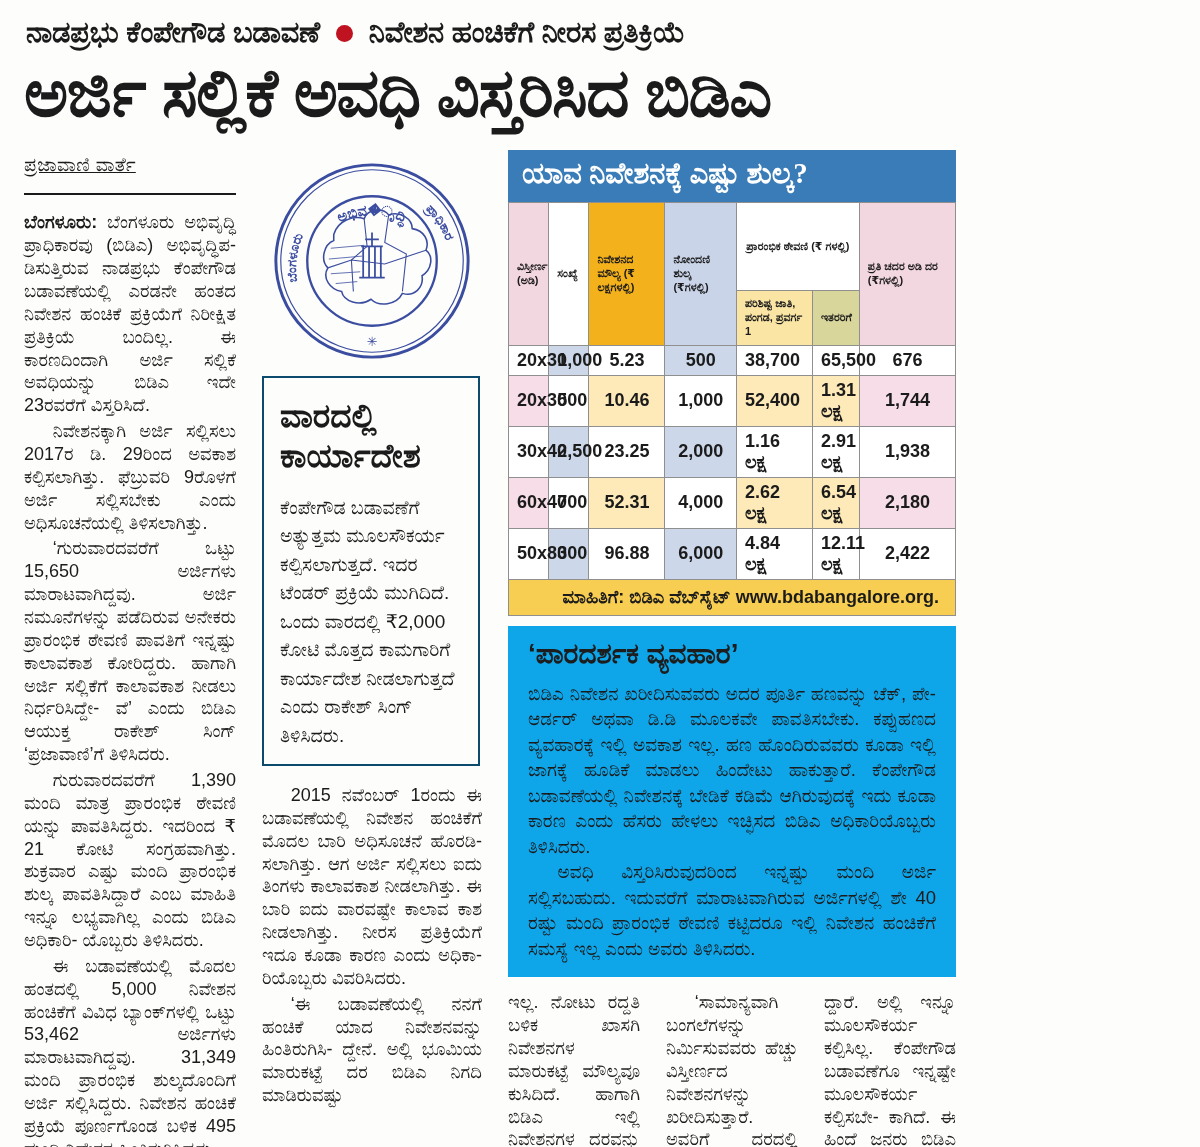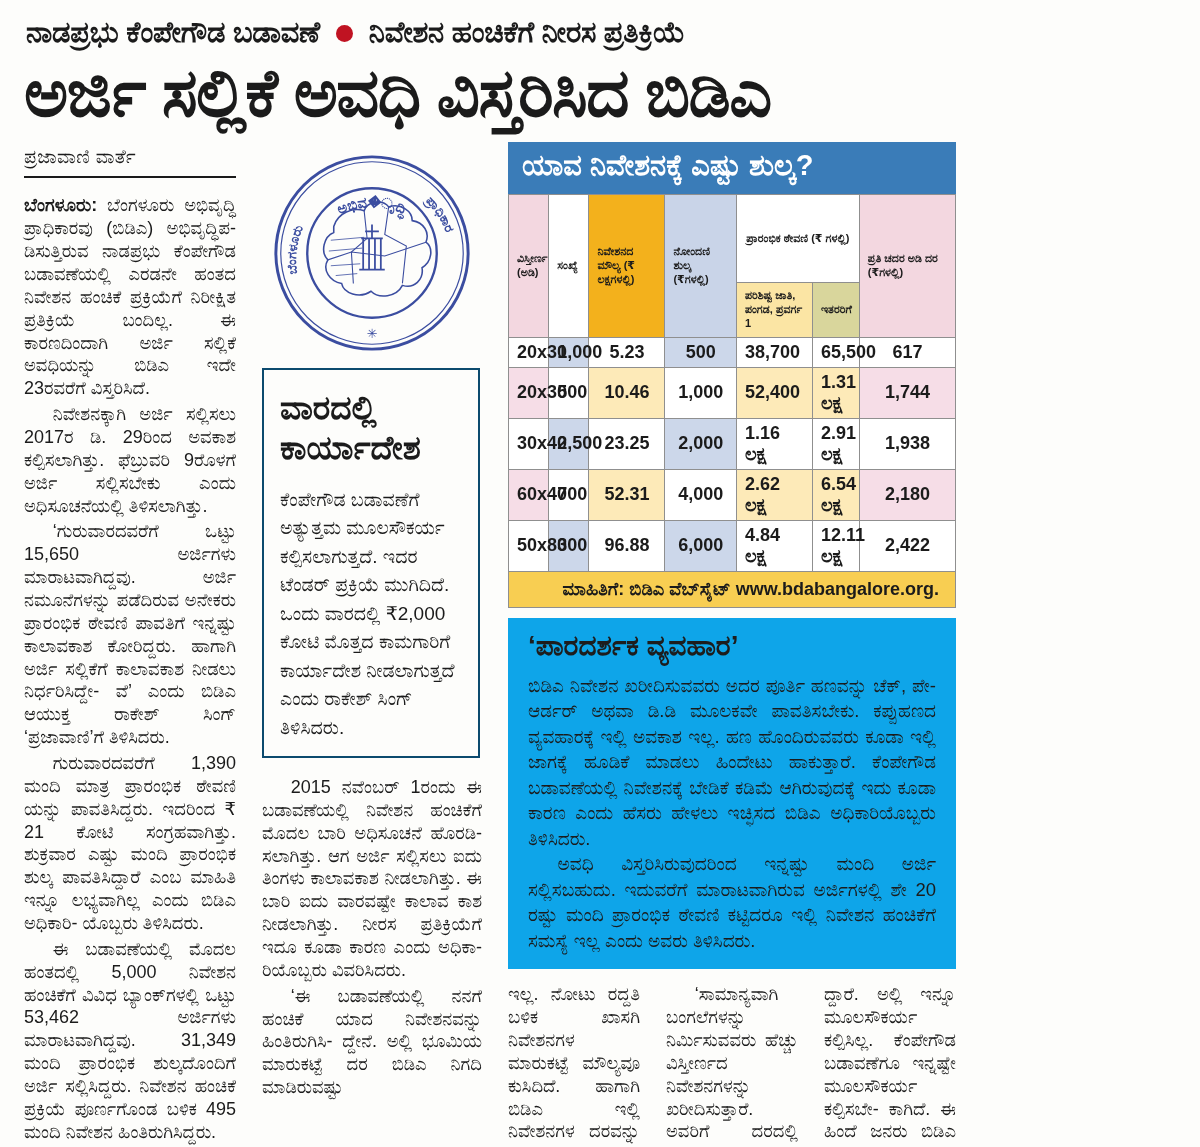--- a/index.html
+++ b/index.html
@@ -7,43 +7,43 @@
   body {
     width:1200px; height:1147px; overflow:hidden;
     background:#fdfdfb; color:#1b1b1b;
     font-family:"Liberation Sans","DejaVu Sans",sans-serif;
   }
   .page { width:980px; height:1147px; padding:8px 14px 0; }
 
   
   .kicker { display:flex; align-items:center; gap:16px; padding:8px 12px 0; font-size:29px; font-weight:bold; letter-spacing:-0.3px; }
   .kicker-dot { width:17px; height:17px; border-radius:50%; background:#c01322; flex:none; }
-  .headline { margin:8px 10px 4px; font-size:67px; line-height:1.05; font-weight:bold; letter-spacing:-1.5px; }
+  .headline { margin:8px 10px 12px; font-size:67px; line-height:1.05; font-weight:bold; letter-spacing:-1.5px; }
 
   
   .content { display:flex; gap:26px; padding:10px 10px 0; }
   .colA { width:212px; flex:none; }
   .colB { width:220px; flex:none; }
   .colC { flex:1; min-width:0; }
 
-  .byline { font-size:19px; letter-spacing:0.3px; padding:4px 0 8px; border-bottom:2px solid #1a1a1a; margin-bottom:16px; }
+  .byline { font-size:19px; letter-spacing:0.3px; padding:4px 0 17px; border-bottom:2px solid #1a1a1a; margin-bottom:16px;text-decoration:underline; }
   .body-text p { margin:0 0 3px; font-size:18px; line-height:1.27; text-align:justify; }
   .body-text p.indent { text-indent:1.6em; }
   .dateline { font-weight:bold; }
 
   
   .logo-wrap { height:222px; display:flex; align-items:center; justify-content:center; }
 
   
   .sidebar-box { border:2px solid #0c4a6e; padding:16px 16px 14px; margin:4px 2px 18px 0; }
   .sidebar-box h2 { margin:2px 0 18px; font-size:33px; line-height:1.2; font-weight:bold; }
   .sidebar-box p { margin:0; font-size:19px; line-height:1.5; text-align:left; }
 
   
-  .table-title { background:#3a7cb8; color:#fff; font-size:29px; font-weight:bold; padding:7px 14px 11px; }
+  .table-title { background:#3a7cb8; color:#fff; font-size:29px; font-weight:bold; padding:7px 14px 11px;font-family:Liberation Serif, serif; }
   table.fee-table { width:100%; border-collapse:collapse; table-layout:fixed; }
   .fee-table th, .fee-table td { border:1px solid #8f8f8f; padding:4px 8px; }
   .fee-table thead th { font-size:11px; font-weight:bold; text-align:left; vertical-align:middle; line-height:1.25; padding:6px 8px; }
   .fee-table thead tr:first-child th { height:88px; }
   .fee-table thead th.grp { text-align:center; }
   .fee-table thead tr.subrow th { height:52px; }
   .fee-table tbody td { font-size:18px; font-weight:bold; height:30px; }
   .fee-table td.num { text-align:center; }
   .c-pink { background:#f3d7e0; } .c-white { background:#ffffff; }
   .c-orange { background:#f3b11c; } .c-blue { background:#c9d4e8; }
@@ -166,21 +166,21 @@
           </tr>
         </thead>
         <tbody>
           <tr class="row-odd">
             <td>20x30</td>
             <td>1,000</td>
             <td class="num">5.23</td>
             <td class="num">500</td>
             <td>38,700</td>
             <td>65,500</td>
-            <td class="num">617</td>
+            <td class="num">676</td>
           </tr>
           <tr class="row-even">
             <td>20x30</td>
             <td>500</td>
             <td class="num">10.46</td>
             <td class="num">1,000</td>
             <td>52,400</td>
             <td>1.31 ಲಕ್ಷ</td>
             <td class="num">1,744</td>
           </tr>
@@ -215,21 +215,21 @@
         <tfoot>
           <tr>
             <td colspan="7">ಮಾಹಿತಿಗೆ: ಬಿಡಿಎ ವೆಬ್‌ಸೈಟ್ www.bdabangalore.org.</td>
           </tr>
         </tfoot>
       </table>
 
       <div class="transparent-box">
         <h2>‘ಪಾರದರ್ಶಕ ವ್ಯವಹಾರ’</h2>
         <p>ಬಿಡಿಎ ನಿವೇಶನ ಖರೀದಿಸುವವರು ಅದರ ಪೂರ್ತಿ ಹಣವನ್ನು ಚೆಕ್, ಪೇ-ಆರ್ಡರ್ ಅಥವಾ ಡಿ.ಡಿ ಮೂಲಕವೇ ಪಾವತಿಸಬೇಕು. ಕಪ್ಪುಹಣದ ವ್ಯವಹಾರಕ್ಕೆ ಇಲ್ಲಿ ಅವಕಾಶ ಇಲ್ಲ. ಹಣ ಹೊಂದಿರುವವರು ಕೂಡಾ ಇಲ್ಲಿ ಜಾಗಕ್ಕೆ ಹೂಡಿಕೆ ಮಾಡಲು ಹಿಂದೇಟು ಹಾಕುತ್ತಾರೆ. ಕೆಂಪೇಗೌಡ ಬಡಾವಣೆಯಲ್ಲಿ ನಿವೇಶನಕ್ಕೆ ಬೇಡಿಕೆ ಕಡಿಮೆ ಆಗಿರುವುದಕ್ಕೆ ಇದು ಕೂಡಾ ಕಾರಣ ಎಂದು ಹೆಸರು ಹೇಳಲು ಇಚ್ಛಿಸದ ಬಿಡಿಎ ಅಧಿಕಾರಿಯೊಬ್ಬರು ತಿಳಿಸಿದರು.</p>
-        <p class="indent">ಅವಧಿ ವಿಸ್ತರಿಸಿರುವುದರಿಂದ ಇನ್ನಷ್ಟು ಮಂದಿ ಅರ್ಜಿ ಸಲ್ಲಿಸಬಹುದು. ಇದುವರೆಗೆ ಮಾರಾಟವಾಗಿರುವ ಅರ್ಜಿಗಳಲ್ಲಿ ಶೇ 20 ರಷ್ಟು ಮಂದಿ ಪ್ರಾರಂಭಿಕ ಠೇವಣಿ ಕಟ್ಟಿದರೂ ಇಲ್ಲಿ ನಿವೇಶನ ಹಂಚಿಕೆಗೆ ಸಮಸ್ಯೆ ಇಲ್ಲ ಎಂದು ಅವರು ತಿಳಿಸಿದರು.</p>
+        <p class="indent">ಅವಧಿ ವಿಸ್ತರಿಸಿರುವುದರಿಂದ ಇನ್ನಷ್ಟು ಮಂದಿ ಅರ್ಜಿ ಸಲ್ಲಿಸಬಹುದು. ಇದುವರೆಗೆ ಮಾರಾಟವಾಗಿರುವ ಅರ್ಜಿಗಳಲ್ಲಿ ಶೇ 40 ರಷ್ಟು ಮಂದಿ ಪ್ರಾರಂಭಿಕ ಠೇವಣಿ ಕಟ್ಟಿದರೂ ಇಲ್ಲಿ ನಿವೇಶನ ಹಂಚಿಕೆಗೆ ಸಮಸ್ಯೆ ಇಲ್ಲ ಎಂದು ಅವರು ತಿಳಿಸಿದರು.</p>
       </div>
 
       <div class="bottom-cols body-text">
         <div class="bcol">
           <p>ಇಲ್ಲ. ನೋಟು ರದ್ದತಿ ಬಳಿಕ ಖಾಸಗಿ ನಿವೇಶನಗಳ ಮಾರುಕಟ್ಟೆ ಮೌಲ್ಯವೂ ಕುಸಿದಿದೆ. ಹಾಗಾಗಿ ಬಿಡಿಎ ಇಲ್ಲಿ ನಿವೇಶನಗಳ ದರವನ್ನು ಕಡಿಮೆ ಮಾಡಿದರೆ ಒಳ್ಳೆಯದು. ಆಗ ಹೆಚ್ಚು ಮಂದಿ ನಿವೇಶನ ಖರೀದಿಸಲು ಮುಂದೆ ಬರಬಹುದು’ ಎನ್ನುತ್ತಾರೆ ಕುಮಾರಸ್ವಾಮಿ ಹಿರೇಮಠ್.</p>
           <p class="indent">ದುರ್ಬಲ ವರ್ಗದವರಿಗೆ ಹಂಚಿಕೆ ಮಾಡುವ ನಿವೇಶನಗಳಿಗೆ ಬಿಡಿಎ ನಿಗದಿಪಡಿಸಿದ ದರ ಹೆಚ್ಚೇನಲ್ಲ. ಆದರೆ, ಉಳಿದ ನಿವೇಶನಗಳ ದರ ದುಬಾರಿ. ವಿಸ್ತೀರ್ಣ ಹೆಚ್ಚಾದಂತೆ ಪ್ರತಿ ಚದರ ಅಡಿಗೆ ನಿಗದಿಪಡಿಸಿದ ದರವೂ ಹೆಚ್ಚಾಗುತ್ತದೆ. ಇದು ಅವೈಜ್ಞಾನಿಕ ಕ್ರಮ. ಇಂತಹ ಲೋಪಗಳನ್ನು ಬಿಡಿಎ ಮೊದಲು ಸರಿಪಡಿಸಿಕೊಳ್ಳ ಬೇಕು. ಇಲ್ಲದಿದ್ದರೆ ಈ ಬಡಾವಣೆಯ ನಿವೇಶನಗಳಿಗೆ ಇನ್ನು ಮುಂದೆಯೂ ಬೇಡಿಕೆ ಸೃಷ್ಟಿಯಾಗದು ಎಂದರು.</p>
         </div>
         <div class="bcol">
           <p class="indent">‘ಸಾಮಾನ್ಯವಾಗಿ ಬಂಗಲೆಗಳನ್ನು ನಿರ್ಮಿಸುವವರು ಹೆಚ್ಚು ವಿಸ್ತೀರ್ಣದ ನಿವೇಶನಗಳನ್ನು ಖರೀದಿಸುತ್ತಾರೆ. ಅವರಿಗೆ ದರದಲ್ಲಿ ರಿಯಾಯಿತಿ ನೀಡುವುದರಲ್ಲಿ ಅರ್ಥವಿಲ್ಲ. ಅಂತಹ ನಿವೇಶನಗಳ ಸಂಖ್ಯೆಯೂ ಕಡಿಮೆ ಇರುತ್ತದೆ. ದುರ್ಬಲ ವರ್ಗದವರಿಗೆ ಹಾಗೂ ಮಧ್ಯಮ ವರ್ಗದವರಿಗೆ ರಿಯಾಯಿತಿ ದರದಲ್ಲಿ ನಿವೇಶನ ಒದಗಿಸುವುದು ನಮ್ಮ ಆದ್ಯತೆ. ಈ ವರ್ಗದ ಜನ ಹೆಚ್ಚಾಗಿ 600 ಚದರ ಅಡಿ ಅಥವಾ 1200 ಚದರ ಅಡಿಯ ನಿವೇಶನಗಳ- ನ್ನು ಬಯಸುತ್ತಾರೆ. ಈ ನಿವೇಶನಗಳಿಗೆ ಸಾಧ್ಯವಾದಷ್ಟು ಕಡಿಮೆ ದರವನ್ನು ನಿಗದಿಪಡಿಸಿದ್ದೇವೆ’ ಎನ್ನುತ್ತಾರೆ ಬಿಡಿಎ ಅಧಿಕಾರಿಗಳು.</p>
 

